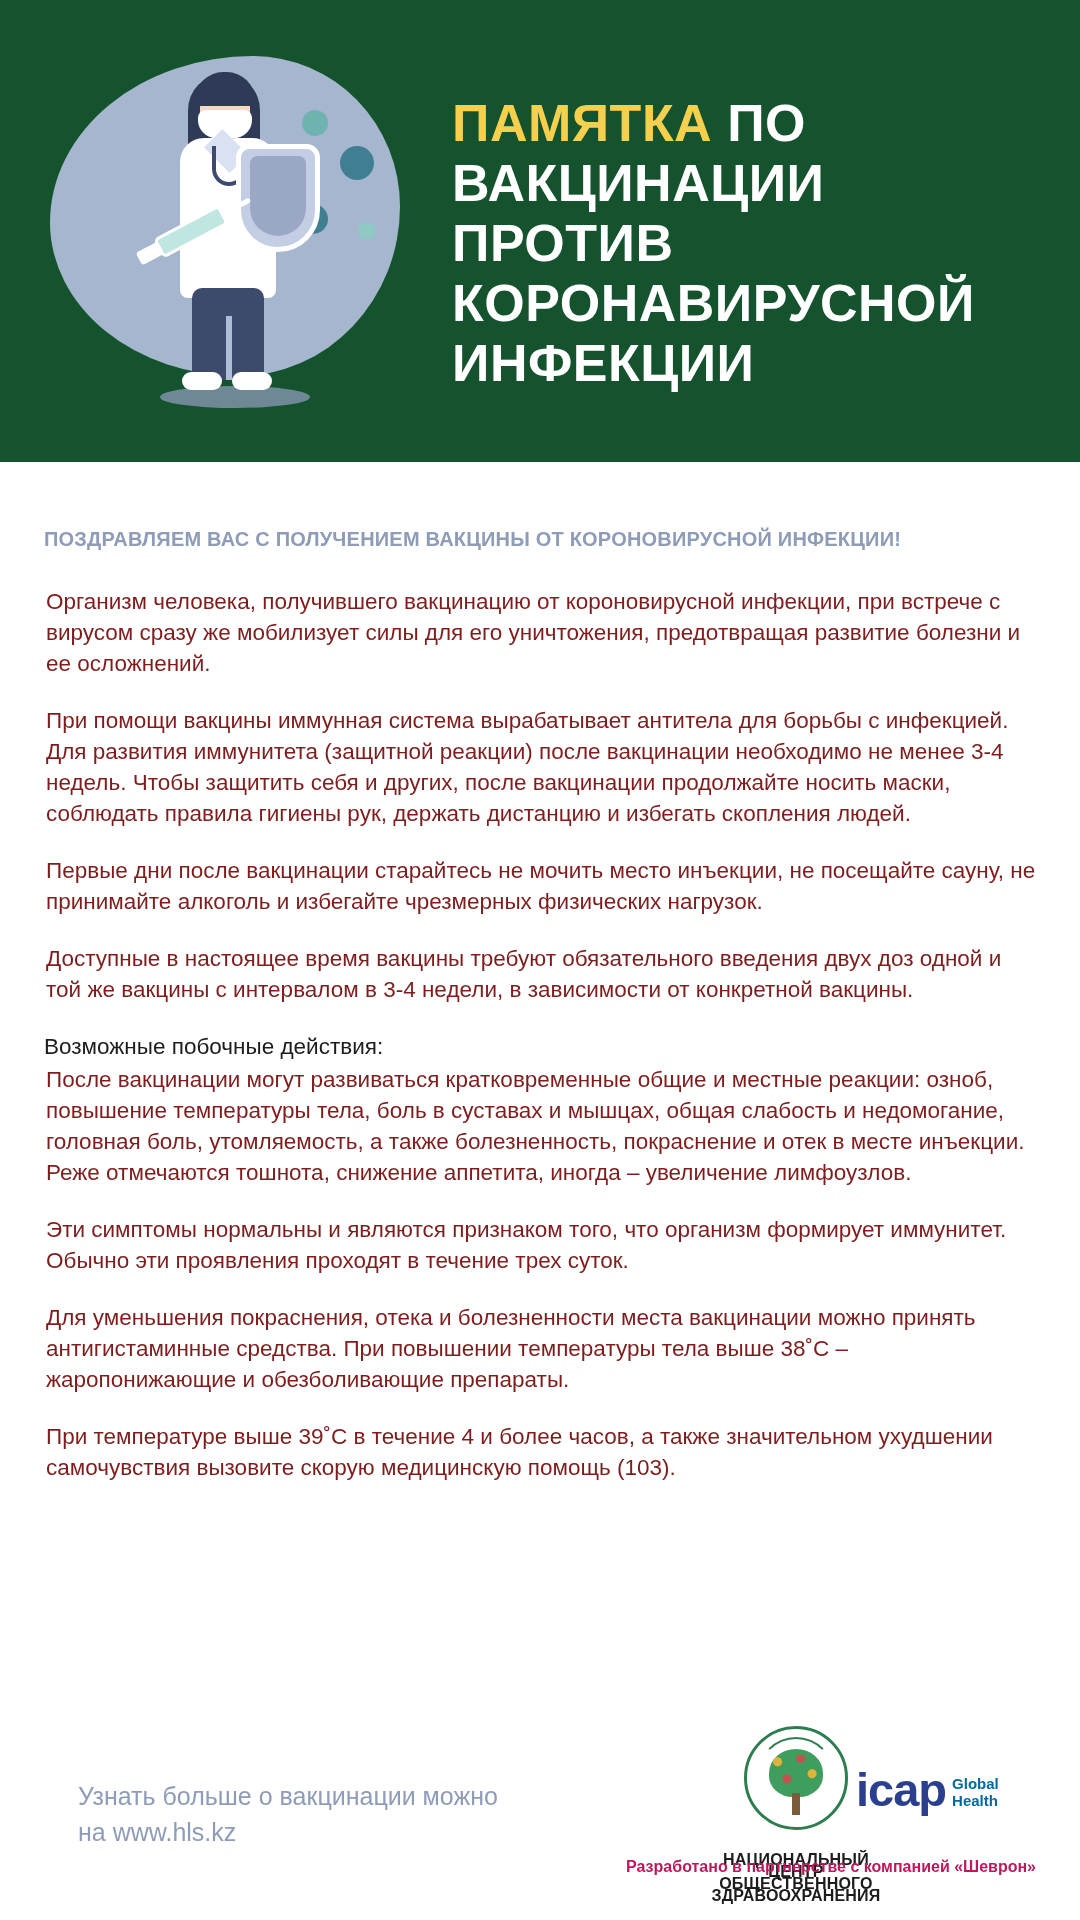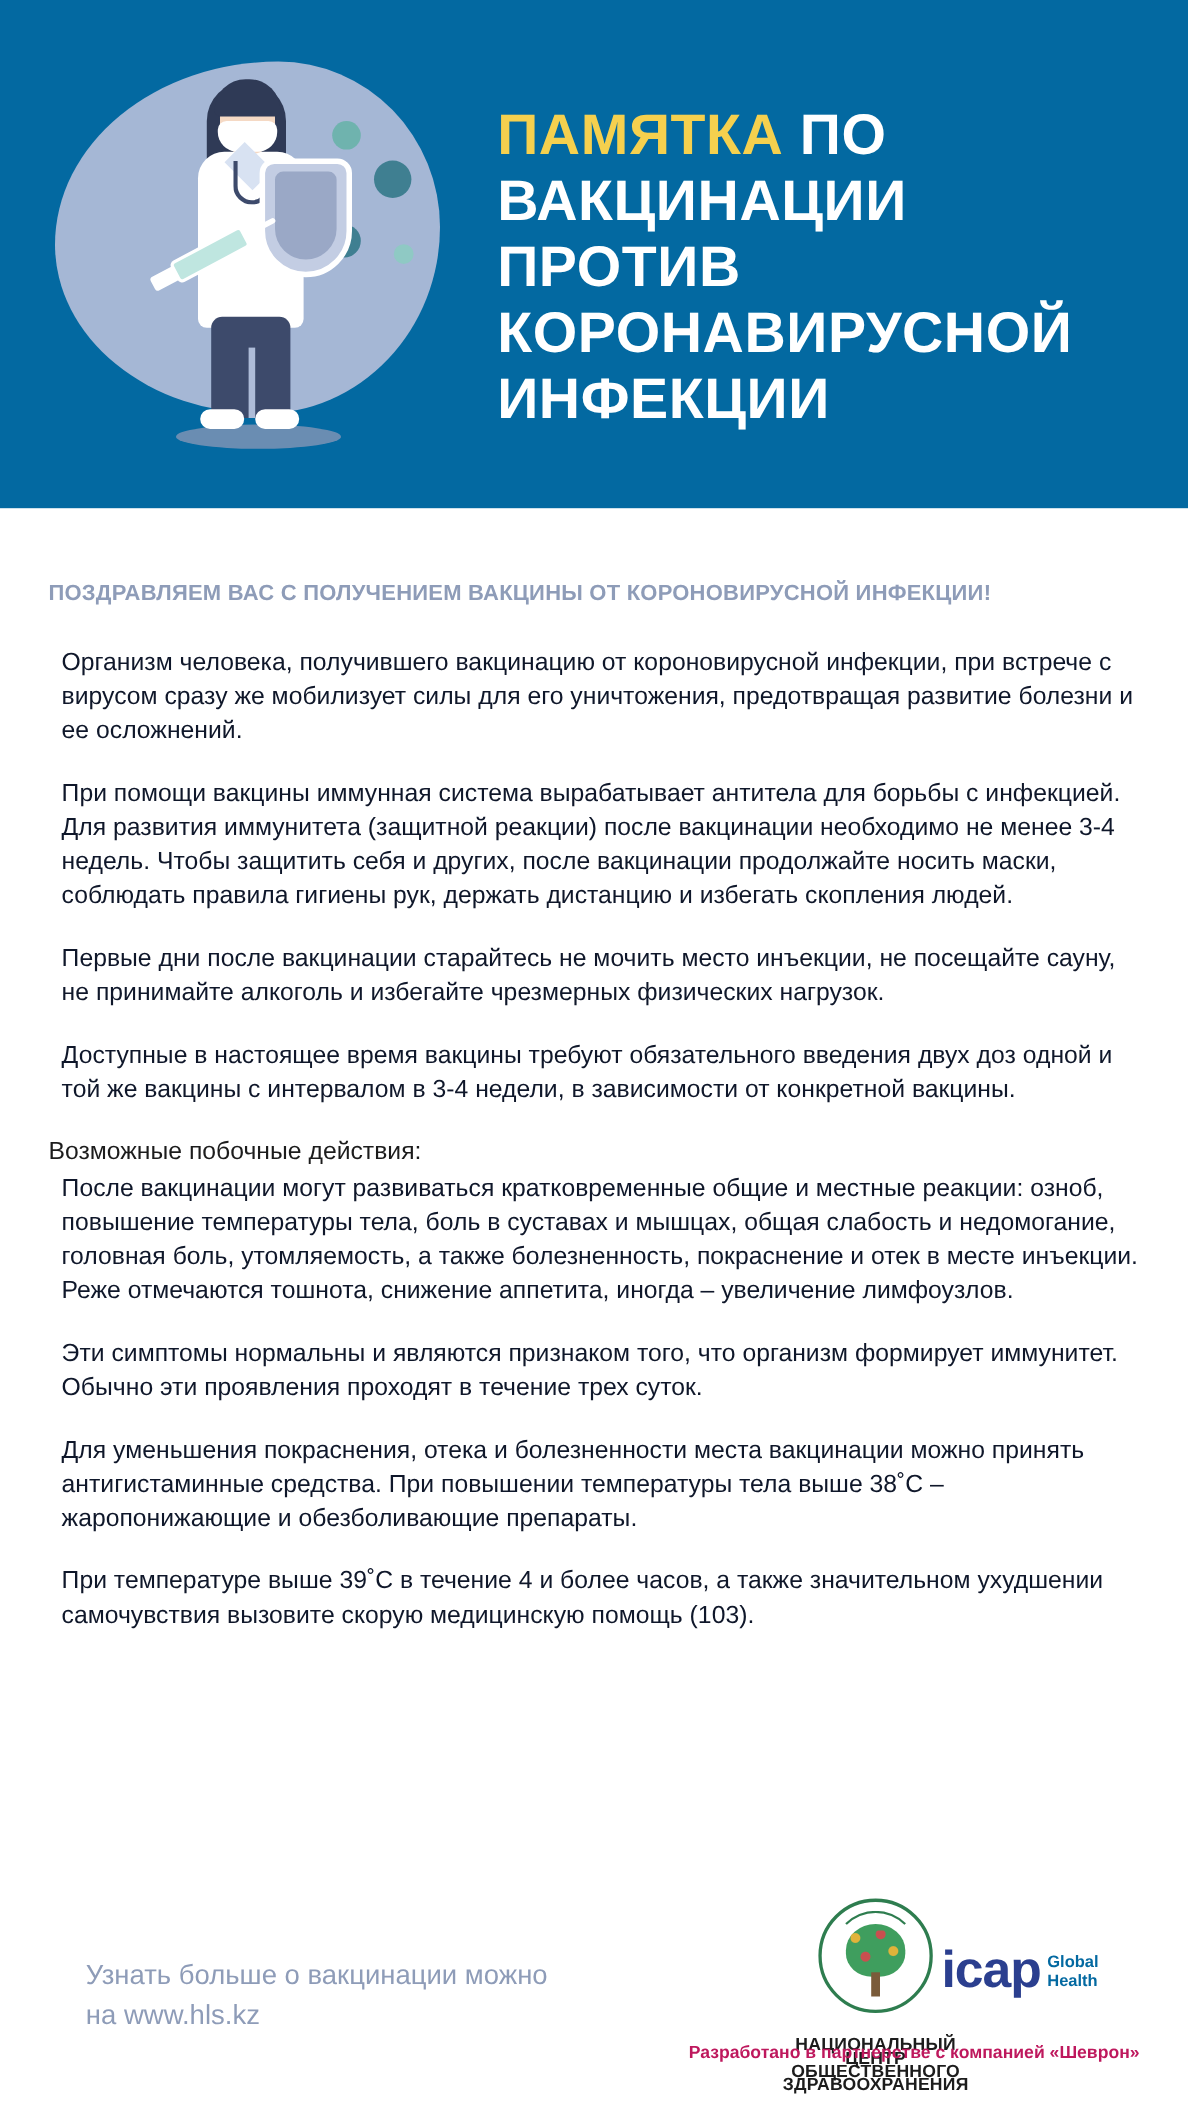--- a/index.html
+++ b/index.html
@@ -14,21 +14,21 @@
     position: relative;
     font-family: "Liberation Sans", sans-serif;
     overflow: hidden;
   }
 
   
   .header {
     position: relative;
     width: 1080px;
     height: 462px;
-    background: #0369a1;
+    background: #14532d;
     overflow: hidden;
   }
   .header-illustration {
     position: absolute;
     left: 40px;
     top: 26px;
     width: 400px;
     height: 410px;
   }
   .blob {
@@ -180,24 +180,24 @@
   }
   .section-heading {
     color: #8e9cb8;
     font-size: 20px;
     line-height: 38px;
     font-weight: 700;
     margin: 0 0 28px 0;
     letter-spacing: 0.2px;
   }
   .para {
-    color: #0f172a;
+    color: #7f1d1d;
     font-size: 22.5px;
     line-height: 31px;
-    margin: 0 0 26px 12px;
+    margin: 0 0 26px 2px;
   }
   .bold-label {
     font-weight: 400;
     color: #1c1c1c;
     font-size: 22.5px;
     line-height: 31px;
     margin: 0 0 2px 0;
   }
 
   

